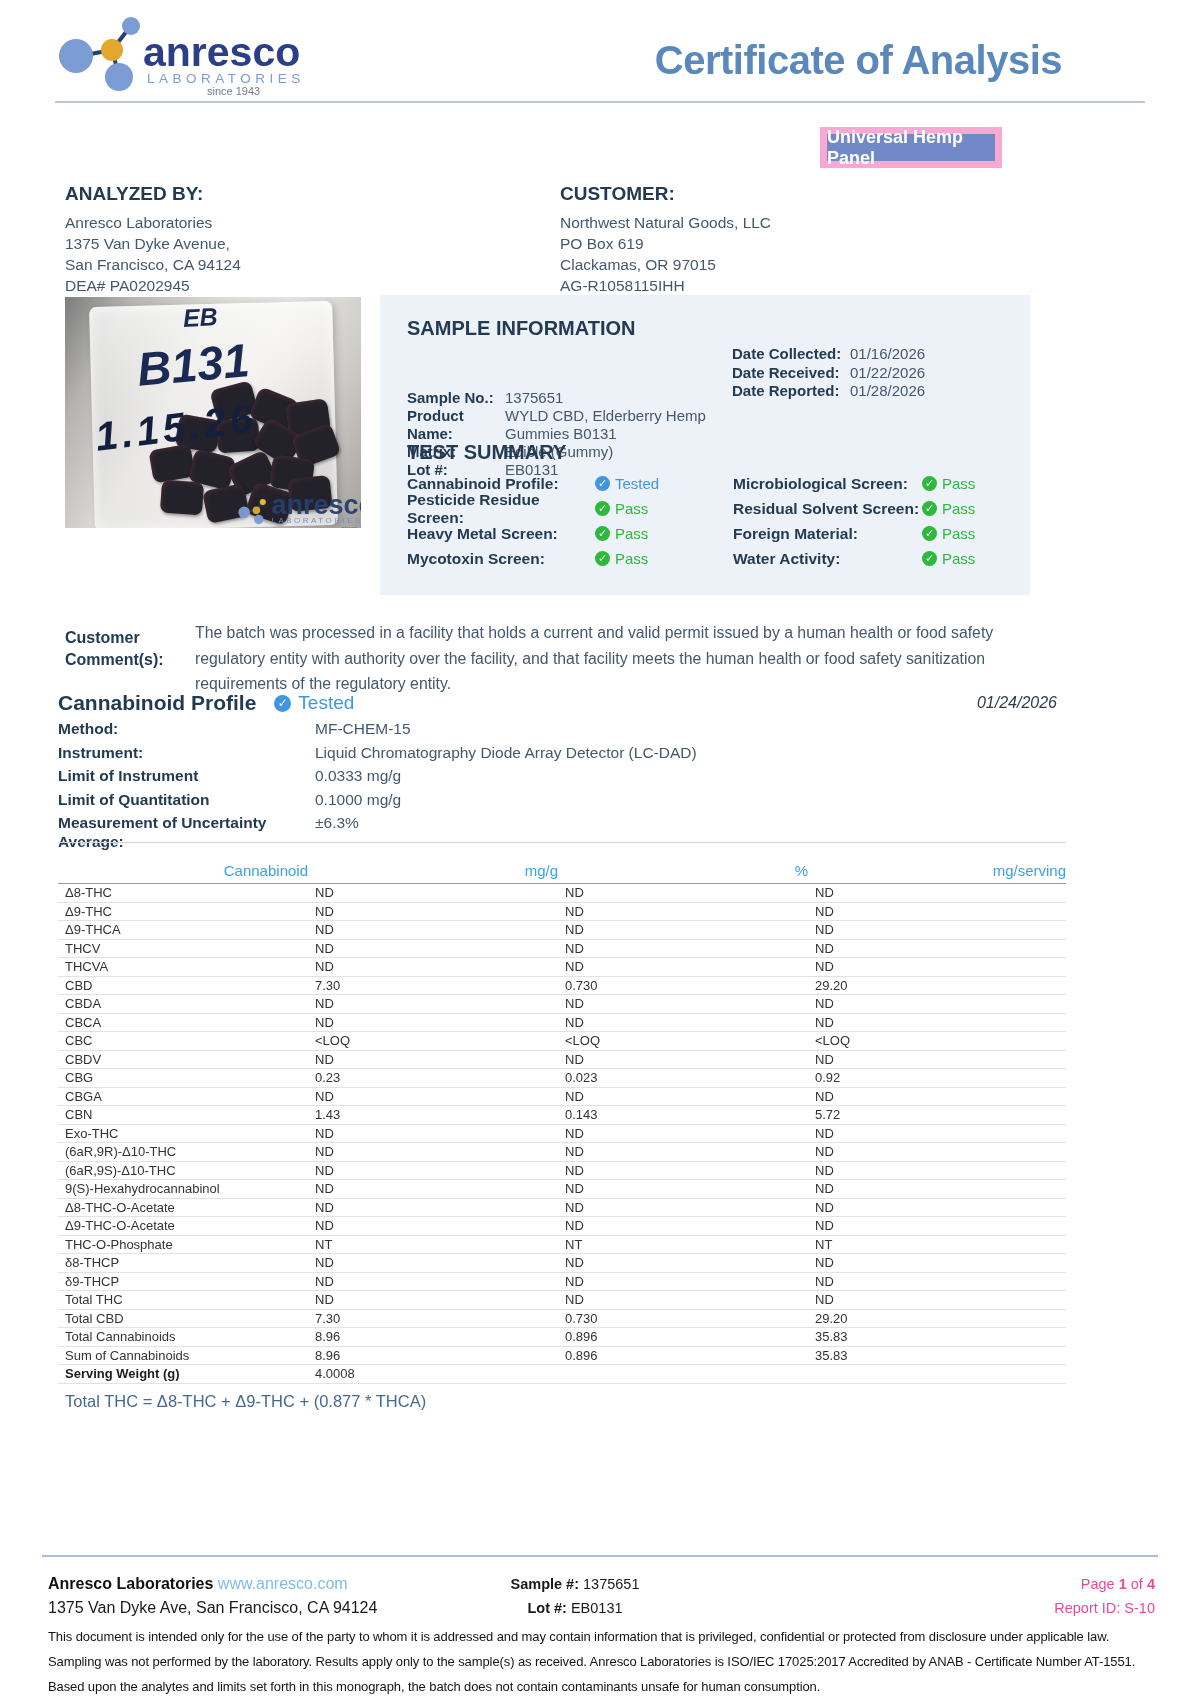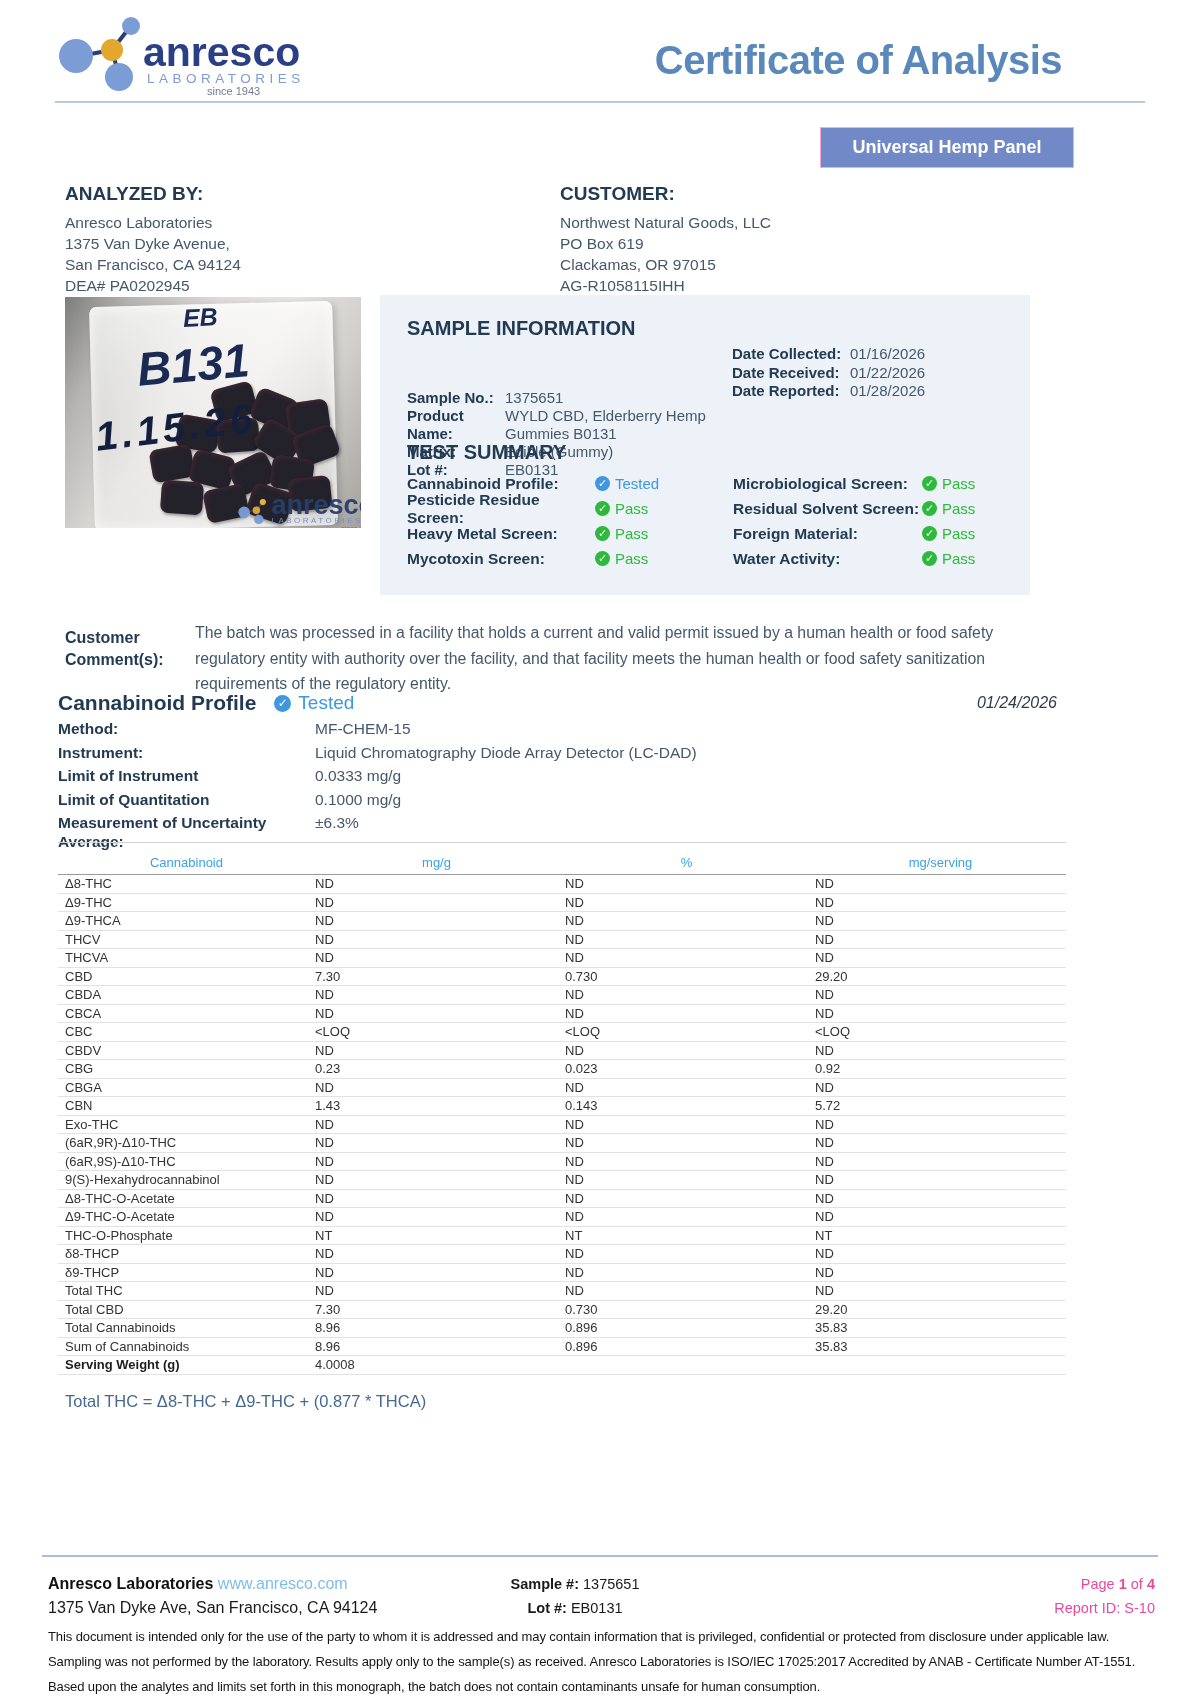--- a/index.html
+++ b/index.html
@@ -4,21 +4,21 @@
 <style>
   * { margin:0; padding:0; box-sizing:border-box; }
   body { background:#fff; }
   .page { position:relative; width:1200px; height:1700px; background:#fff;
           font-family:"Liberation Sans","DejaVu Sans",sans-serif; color:#44586c; overflow:hidden; }
 
   
   .logo { position:absolute; left:55px; top:14px; }
   .coa-title { position:absolute; top:38px; right:138px; font-size:40px; font-weight:bold; color:#5b88bb; letter-spacing:-0.5px; }
   .header-rule { position:absolute; left:55px; right:55px; top:101px; border-top:2px solid #b9c7d8; }
-  .badge { position:absolute; left:820px; top:127px; width:254px; height:41px; background:#7189c6; border:1px solid #f9a8d4;
+  .badge { position:absolute; left:820px; top:127px; width:182px; height:41px; background:#7189c6; border:7px solid #f9a8d4;
            color:#fff; font-size:18px; font-weight:bold; display:flex; align-items:center; justify-content:center; }
 
   
   .addr-block { position:absolute; top:183px; }
   .addr-block h3 { font-size:19px; font-weight:bold; color:#233b52; margin-bottom:7px; }
   .addr-line { font-size:15.5px; color:#44586c; line-height:21px; }
   #analyzed-block { left:65px; }
   #customer-block { left:560px; }
 
   
@@ -71,21 +71,21 @@
   .cp-date { position:absolute; right:143px; top:694px; font-size:16px; font-style:italic; color:#2f3b47; }
   .cp-meta { position:absolute; left:58px; top:719px; }
   .meta-row { display:flex; margin-bottom:4.5px; }
   .meta-label { width:257px; font-weight:bold; font-size:15.5px; color:#233b52; line-height:19px; }
   .meta-value { font-size:15.5px; color:#44586c; line-height:19px; }
 
   
   .results { position:absolute; left:58px; top:842px; width:1008px; border-collapse:collapse; table-layout:fixed; }
   .results col.c1 { width:250px; } .results col.c2 { width:250px; }
   .results col.c3 { width:250px; } .results col.c4 { width:258px; }
-  .results th { text-align:center; font-weight:normal; color:#3ba1e3; font-size:13px; padding:12px 0 4px 7px;
+  .results th { text-align:right; font-weight:normal; color:#3ba1e3; font-size:15px; padding:19px 0 4px 7px;
                 border-top:1px solid #d2d2d2; border-bottom:1px solid #9a9a9a; }
   .results td { font-size:13px; color:#333; line-height:13.5px; padding:2px 0 2px 7px; border-bottom:1px solid #e2e2e2; }
   .results tr.bold td:first-child { font-weight:bold; color:#1d1d1d; }
   .cp-footnote { position:absolute; left:65px; top:1392px; font-size:16.5px; color:#46698f; }
 
   
   .footer-rule { position:absolute; left:42px; right:42px; top:1555px; border-top:2px solid #a9c0dc; }
   .f-left  { position:absolute; left:48px; top:1572px; font-size:16px; color:#1a1a1a; line-height:24px; }
   .f-left b { color:#111; }
   .f-link { color:#7fbde6; text-decoration:none; }

